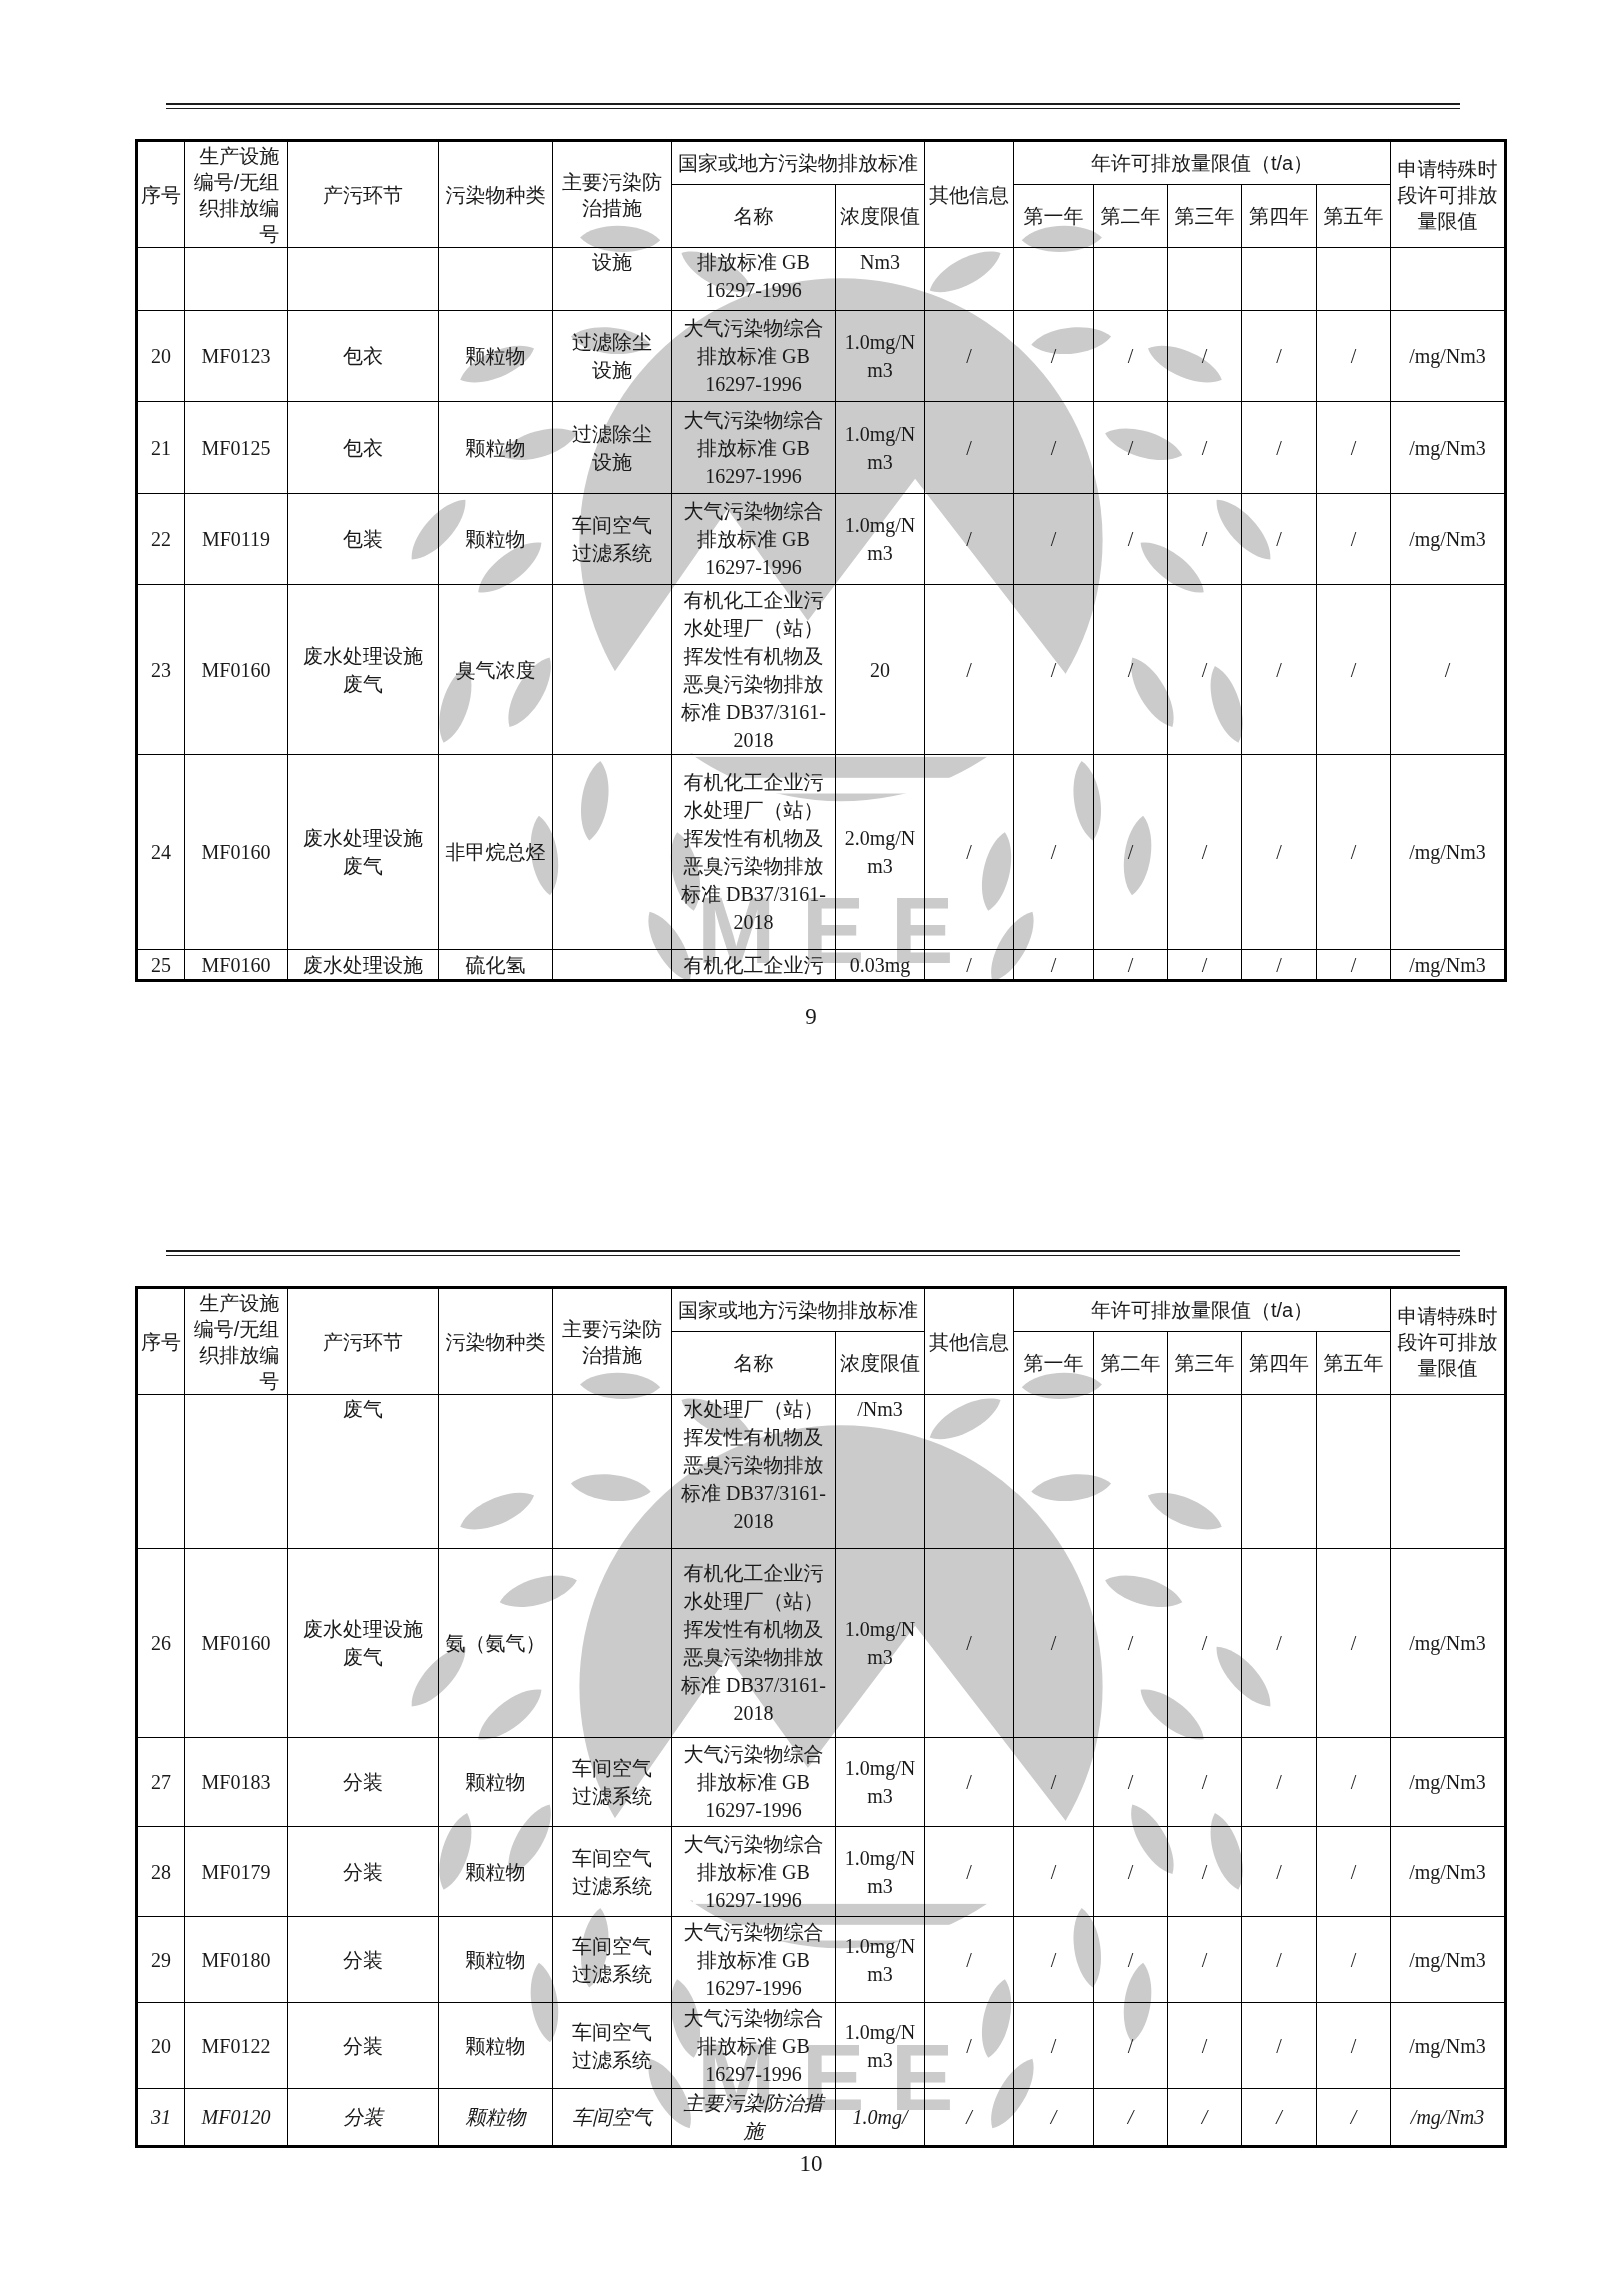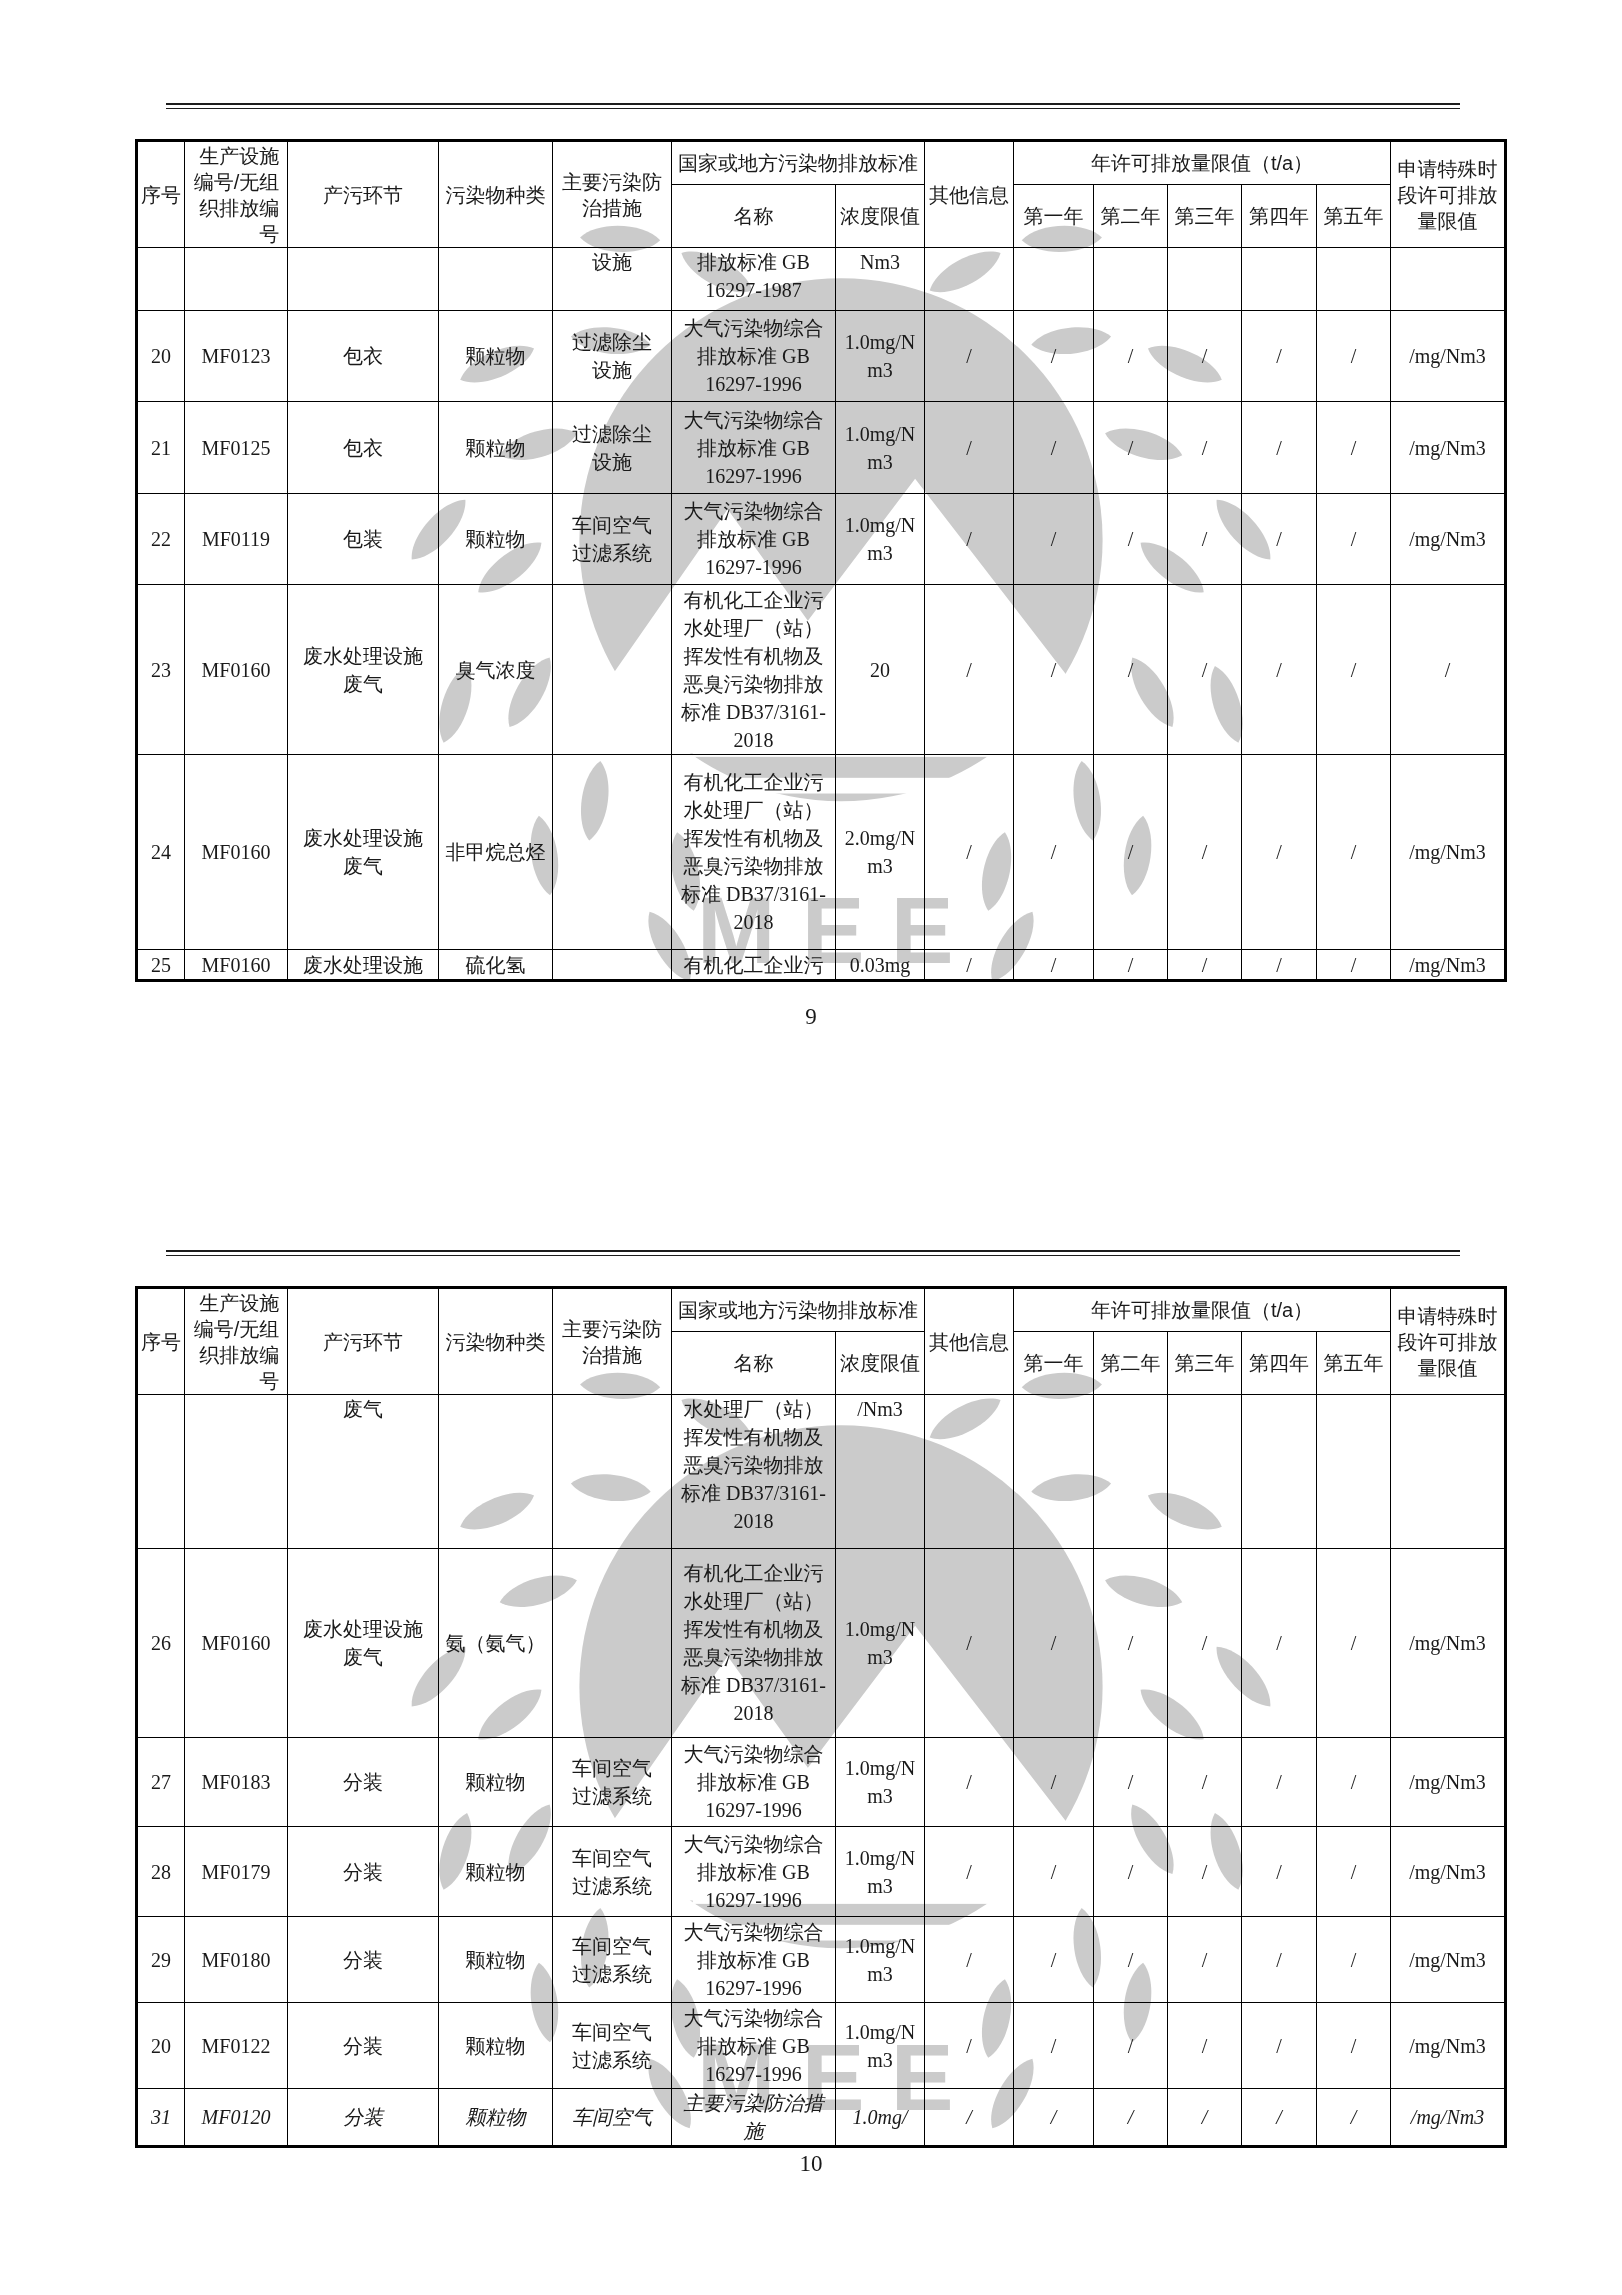--- a/index.html
+++ b/index.html
@@ -108,21 +108,21 @@
         <th>第五年</th>
       </tr>
     </thead>
     <tbody>
         <tr class="top" style="height: 63px;">
           <td></td>
           <td></td>
           <td></td>
           <td></td>
           <td>设施</td>
-          <td>排放标准 GB 16297-1987</td>
+          <td>排放标准 GB 16297-1996</td>
           <td>Nm3</td>
           <td></td>
           <td></td>
           <td></td>
           <td></td>
           <td></td>
           <td></td>
           <td></td>
         </tr>
         <tr style="height: 91px;">

